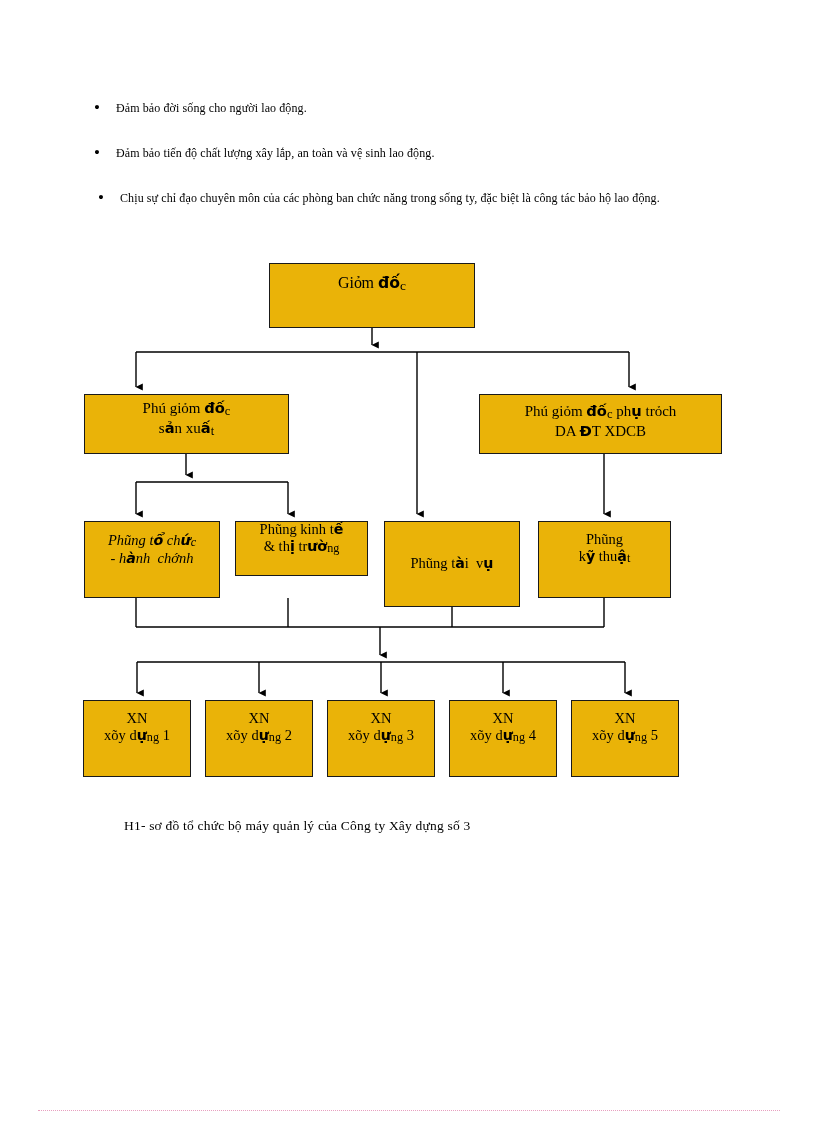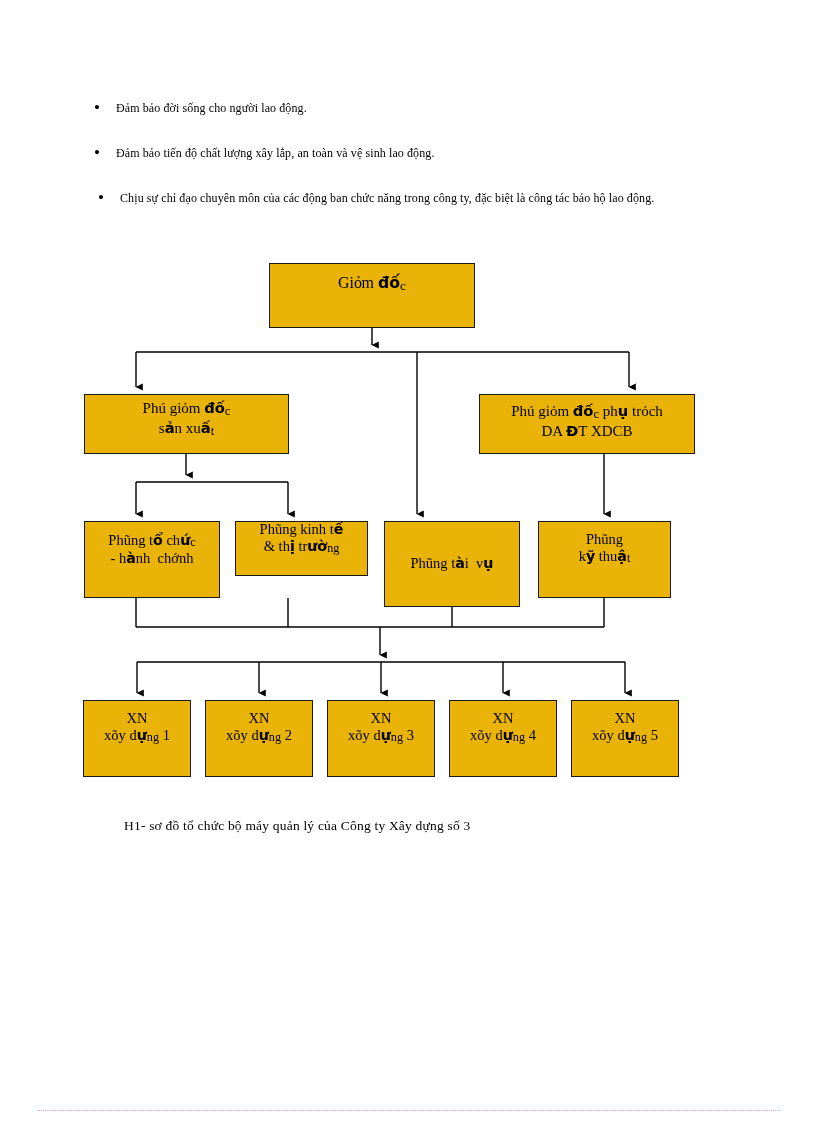--- a/index.html
+++ b/index.html
@@ -85,21 +85,21 @@
     font-size: 0.98em;
   }
   .sub {
     font-size: 0.84em;
     vertical-align: -0.12em;
   }
 
   
   #n-director       { left: 269px; top: 263px; width: 206px; height: 65px; }
   #n-deputy-prod    { left: 84px;  top: 394px; width: 205px; height: 60px; }
-  #n-deputy-invest  { left: 479px; top: 394px; width: 216px; height: 60px; }
+  #n-deputy-invest  { left: 479px; top: 394px; width: 243px; height: 60px; }
   #n-dept-org       { left: 84px;  top: 521px; width: 136px; height: 77px; }
   #n-dept-econ      { left: 235px; top: 521px; width: 133px; height: 55px; }
   #n-dept-finance   { left: 384px; top: 521px; width: 136px; height: 86px; }
   #n-dept-tech      { left: 538px; top: 521px; width: 133px; height: 77px; justify-content: center; }
   #n-xn-1 { left: 83px;  top: 700px; width: 108px; height: 77px; }
   #n-xn-2 { left: 205px; top: 700px; width: 108px; height: 77px; }
   #n-xn-3 { left: 327px; top: 700px; width: 108px; height: 77px; }
   #n-xn-4 { left: 449px; top: 700px; width: 108px; height: 77px; }
   #n-xn-5 { left: 571px; top: 700px; width: 108px; height: 77px; }
 
@@ -128,21 +128,21 @@
   <div class="bullet-row">
     <span class="bullet-dot">•</span>
     <span class="bullet-text">Đảm bảo đời sống cho người lao động.</span>
   </div>
   <div class="bullet-row">
     <span class="bullet-dot">•</span>
     <span class="bullet-text">Đảm bảo tiến độ chất lượng xây lắp, an toàn và vệ sinh lao động.</span>
   </div>
   <div class="bullet-row tight">
     <span class="bullet-dot">•</span>
-    <span class="bullet-text">Chịu sự chỉ đạo chuyên môn của các động ban chức năng trong công ty, đặc biệt là công tác bảo hộ lao động.</span>
+    <span class="bullet-text">Chịu sự chỉ đạo chuyên môn của các phòng ban chức năng trong sống ty, đặc biệt là công tác bảo hộ lao động.</span>
   </div>
 </div>
 
 <div class="chart">
   <svg width="816" height="1123" viewBox="0 0 816 1123" xmlns="http://www.w3.org/2000/svg">
     <defs>
       <marker id="arr" markerWidth="9" markerHeight="9" refX="4.2" refY="7.4" orient="auto" markerUnits="userSpaceOnUse">
         <path d="M0.6,0.6 L7.8,0.6 L4.2,7.8 Z" fill="#000000"></path>
       </marker>
     </defs>
@@ -192,21 +192,21 @@
 </div>
 
 <div class="node t-md" id="n-deputy-invest">
   <span class="lbl" style="margin-bottom:6px;">
     Phú giỏm <span class="alt">đố</span><span class="sub">c</span> ph<span class="alt">ụ</span> trỏch<br>
     DA <span class="alt">Đ</span>T XDCB
   </span>
 </div>
 
 <div class="node t-sm" id="n-dept-org">
-  <span class="lbl" style="margin-bottom:20px;">
+  <span class="lbl" style="margin-bottom:20px;font-style:italic;">
     Phũng t<span class="alt">ổ</span> ch<span class="alt">ứ</span><span class="sub">c</span><br>
     - h<span class="alt">à</span>nh&nbsp; chớnh
   </span>
 </div>
 
 <div class="node t-sm" id="n-dept-econ">
   <span class="lbl" style="margin-bottom:20px;">
     Phũng kinh t<span class="alt">ế</span><br>
     &amp; th<span class="alt">ị</span> tr<span class="alt">ườ</span><span class="sub">ng</span>
   </span>

